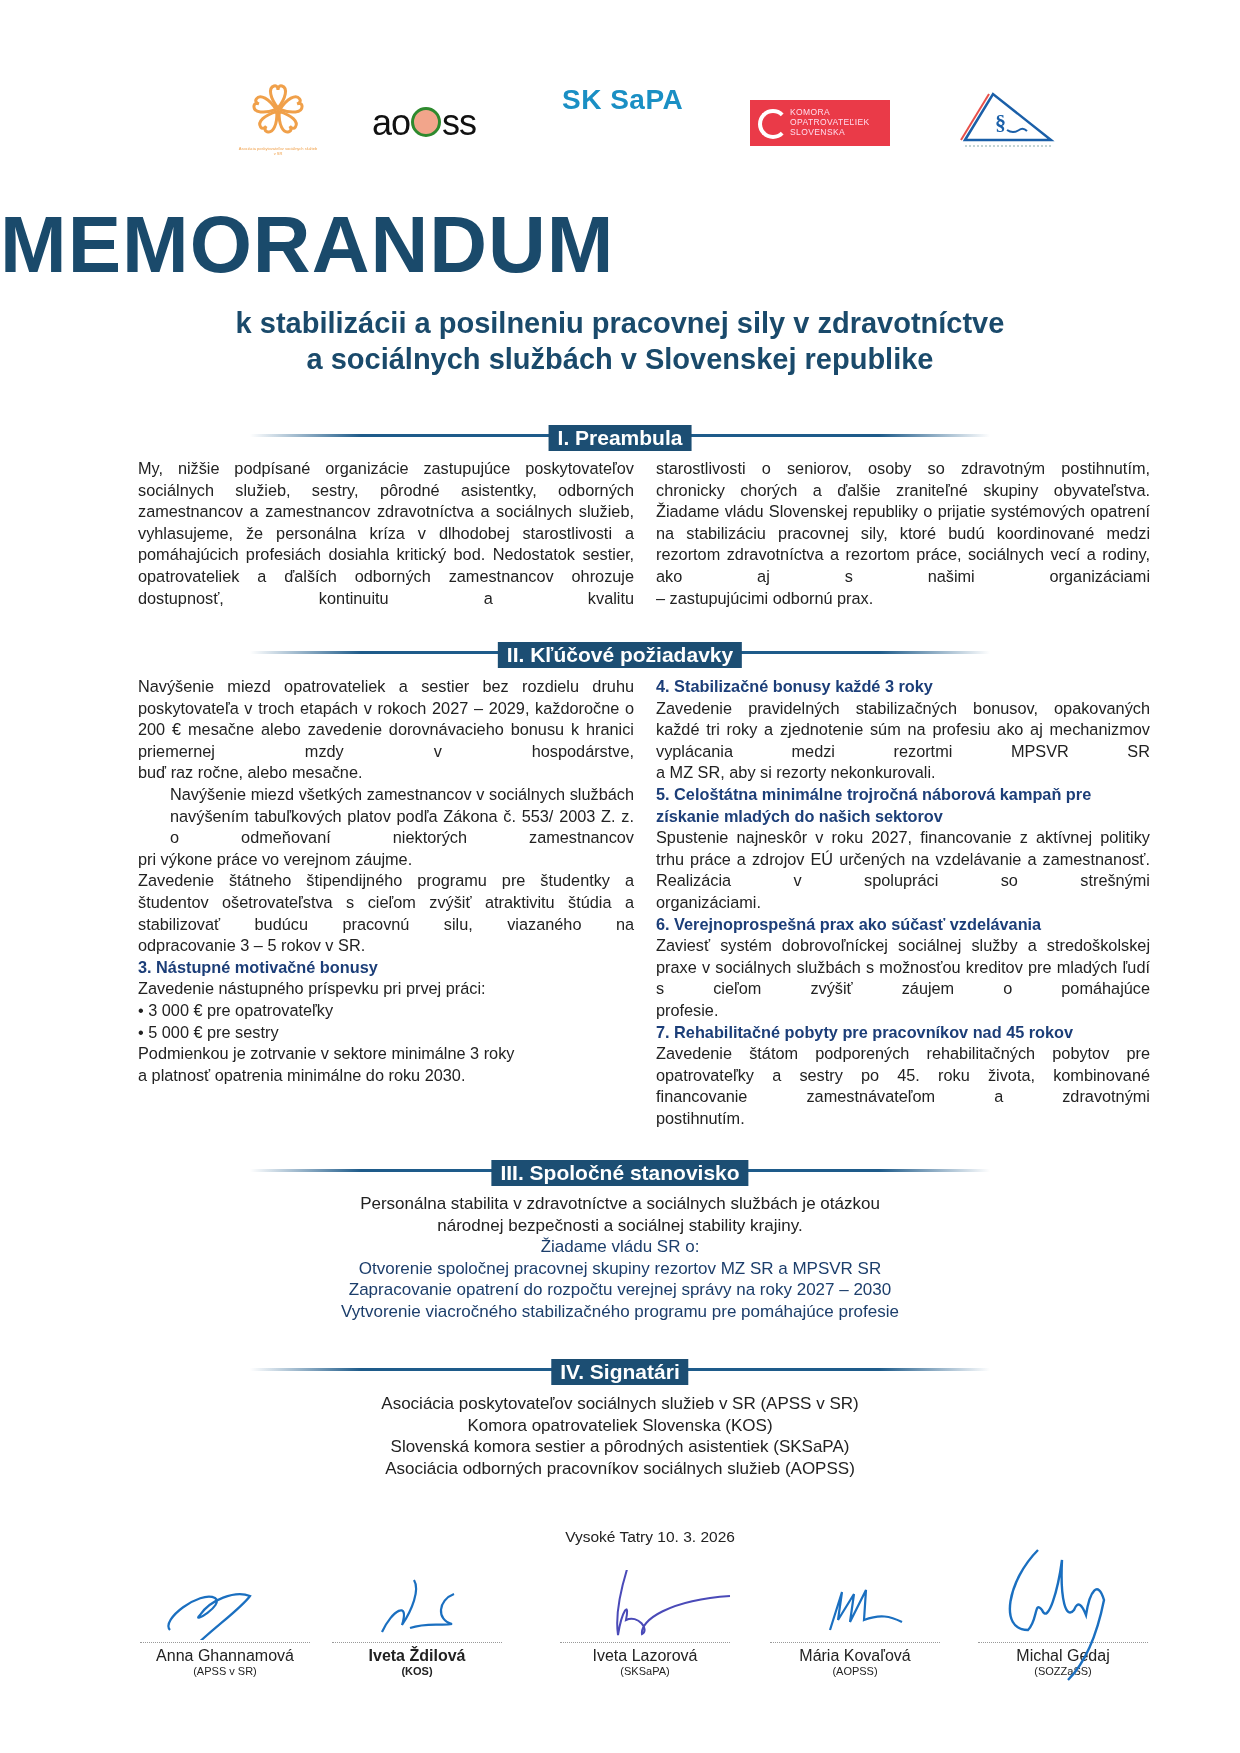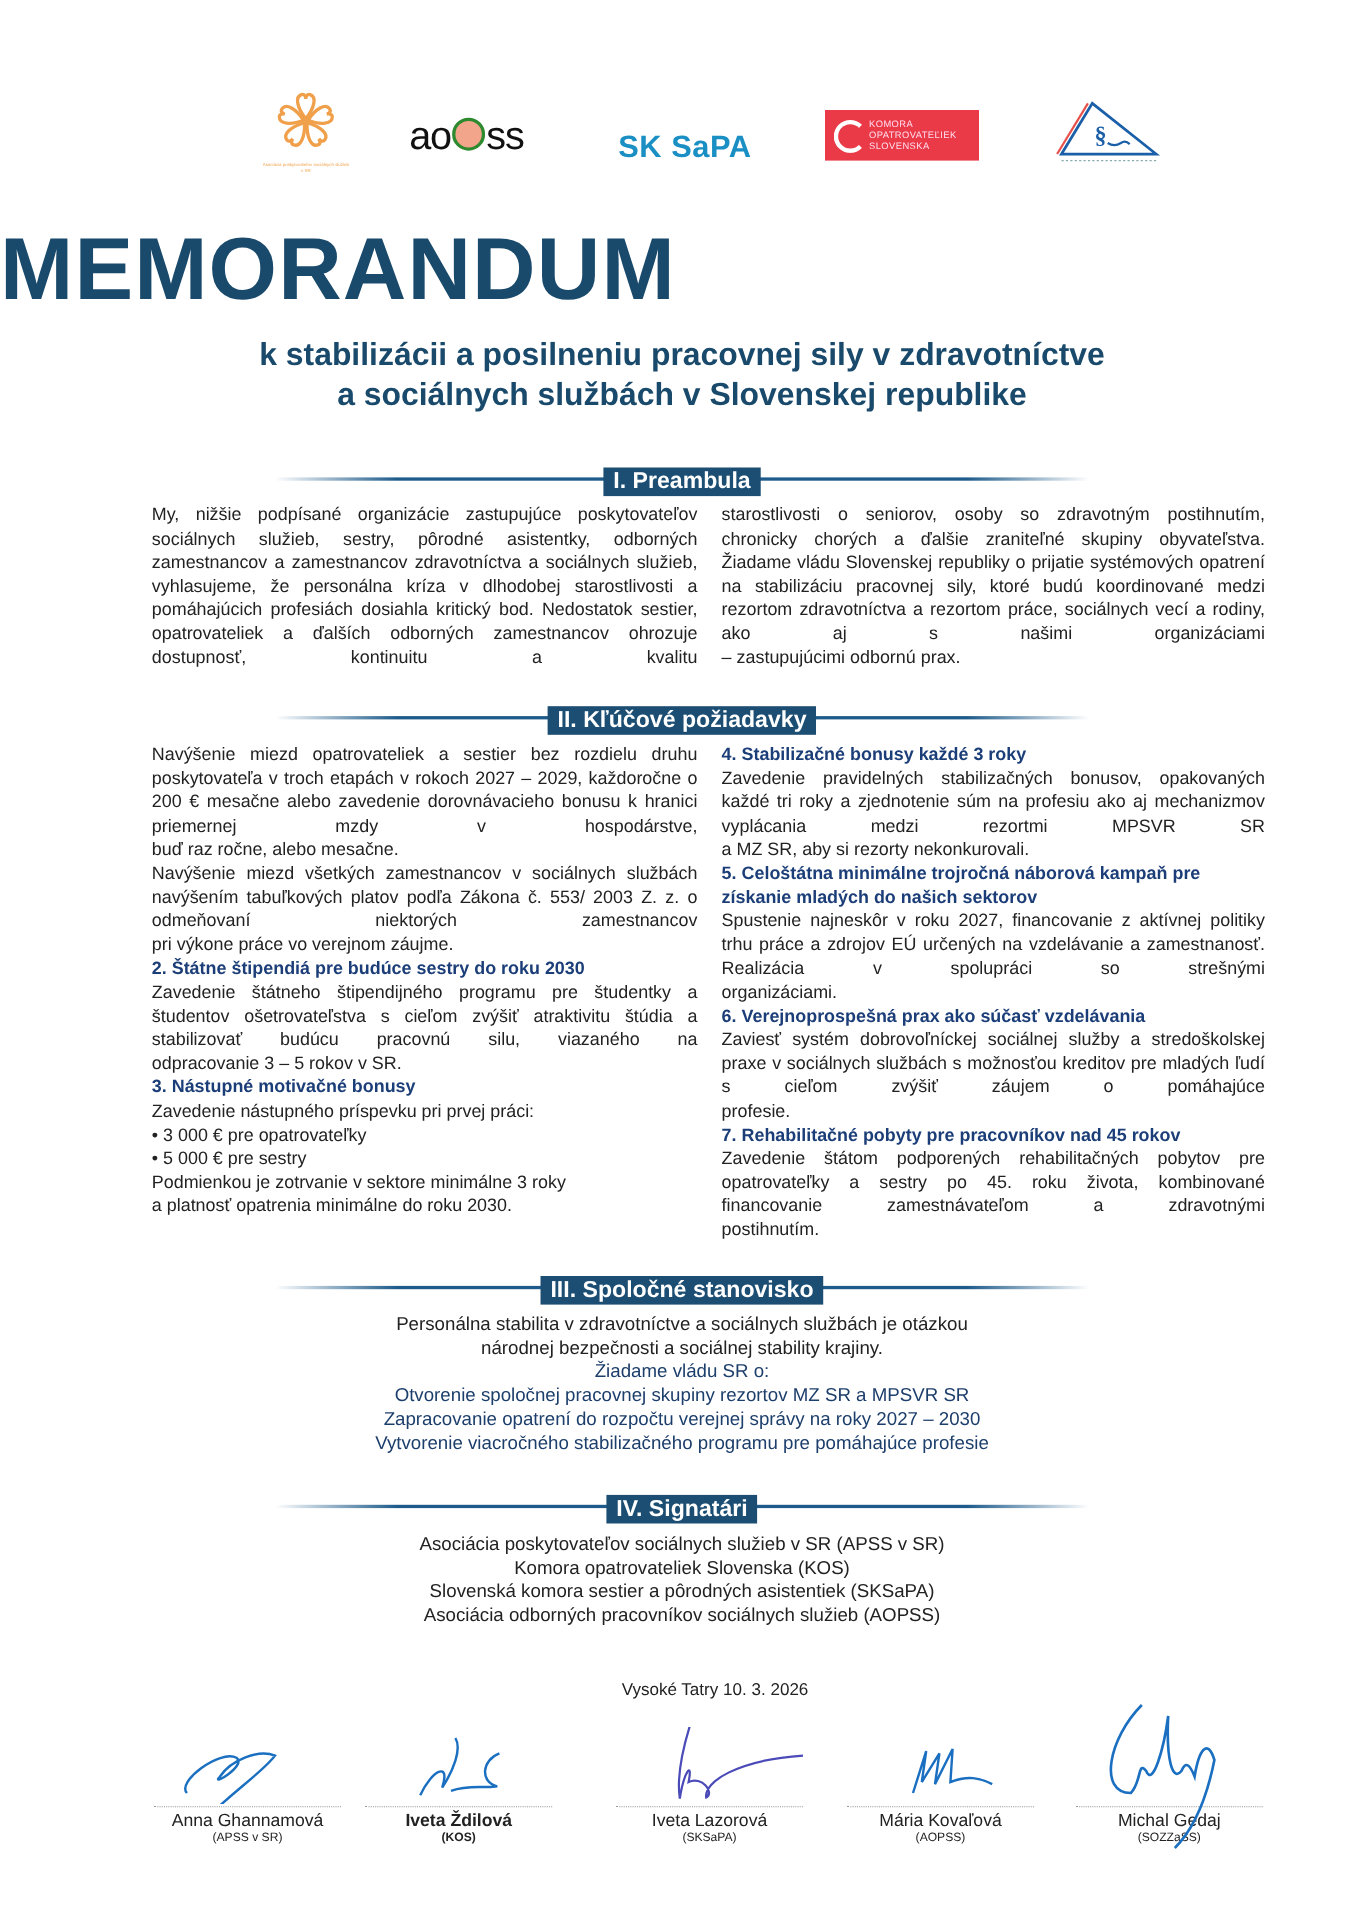--- a/index.html
+++ b/index.html
@@ -6,21 +6,21 @@
   body { width: 1240px; height: 1753px; position: relative; overflow: hidden;
          font-family: "Liberation Sans", sans-serif; color: #1d1d1d; }
 
   
   .logos { position: absolute; top: 80px; left: 220px; width: 860px; height: 90px; }
   .logo-apss { position: absolute; left: 18px; top: 0; width: 80px; text-align: center; }
   .logo-apss .caption { font-size: 4px; color: #f0a04a; line-height: 5px; margin-top: 2px; }
   .logo-aopss { position: absolute; left: 152px; top: 22px; font-size: 36px; color: #111; letter-spacing: -1px; }
   .logo-aopss .o { display: inline-block; width: 24px; height: 24px; border-radius: 50%; background: #f2a58b;
                    border: 3px solid #2e8a2e; vertical-align: -2px; margin: 0 1px; }
-  .logo-sksapa { position: absolute; left: 342px; top: 38px; font-size: 28px; font-weight: bold; color: #1a8fc4; letter-spacing: 0.5px; }
+  .logo-sksapa { position: absolute; left: 342px; top: 4px; font-size: 28px; font-weight: bold; color: #1a8fc4; letter-spacing: 0.5px; }
   .logo-kos { position: absolute; left: 530px; top: 20px; width: 140px; height: 46px; background: #ea3a48; }
   .logo-kos .swirl { position: absolute; left: 8px; top: 9px; width: 22px; height: 22px; border: 4px solid #fff;
                      border-radius: 50%; border-right-color: transparent; }
   .logo-kos .txt { position: absolute; left: 40px; top: 7px; color: #fde; font-size: 8.5px; line-height: 10px; letter-spacing: 0.4px; }
   .logo-soz { position: absolute; left: 735px; top: 10px; width: 100px; height: 60px; }
 
   
   .title { position: absolute; top: 205px; left: 0; width: 1240px; text-align: left;
            font-size: 80px; font-weight: bold; color: #1a4a6b; letter-spacing: 1px; line-height: 80px; }
   .subtitle { position: absolute; top: 305px; left: 0; width: 1240px; text-align: center;
@@ -114,25 +114,24 @@
 
 <div class="sec-head" style="top:637px;">
   <div class="line"></div>
   <div class="badge">II. Kľúčové požiadavky</div>
 </div>
 
 <div class="col" style="left:138px; top:676px; width:496px;">
   <div>
     <p style="text-align-last: justify;">Navýšenie miezd opatrovateliek a sestier bez rozdielu druhu poskytovateľa v troch etapách v rokoch 2027 – 2029, každoročne o 200 € mesačne alebo zavedenie dorovná­vacieho bonusu k hranici priemernej mzdy v hospodárstve,</p>
     <p class="l">buď raz ročne, alebo mesačne.</p>
-    <p style="text-align-last: justify;">Navýšenie miezd všetkých zamestnancov v sociálnych službách navýšením tabuľkových platov podľa Zákona č. 553/ 2003 Z. z. o odmeňovaní niektorých zamestnancov</p>
+    <p style="text-align-last: justify; margin-left: 32px;">Navýšenie miezd všetkých zamestnancov v sociálnych službách navýšením tabuľkových platov podľa Zákona č. 553/ 2003 Z. z. o odmeňovaní niektorých zamestnancov</p>
     <p class="l">pri výkone práce vo verejnom záujme.</p>
   </div>
   <div>
-    <p class="h">2. Štátne štipendiá pre budúce sestry do roku 2030</p>
     <p style="text-align-last: justify;">Zavedenie štátneho štipendijného programu pre študentky a študentov ošetrovateľstva s cieľom zvýšiť atraktivitu štúdia a stabilizovať budúcu pracovnú silu, viazaného na</p>
     <p class="l">odpracovanie 3 – 5 rokov v SR.</p>
   </div>
   <div>
     <p class="h">3. Nástupné motivačné bonusy</p>
     <p class="l">Zavedenie nástupného príspevku pri prvej práci:</p>
     <p class="l">• 3 000 € pre opatrovateľky</p>
     <p class="l">• 5 000 € pre sestry</p>
     <p class="l">Podmienkou je zotrvanie v sektore minimálne 3 roky</p>
     <p class="l">a platnosť opatrenia minimálne do roku 2030.</p>

